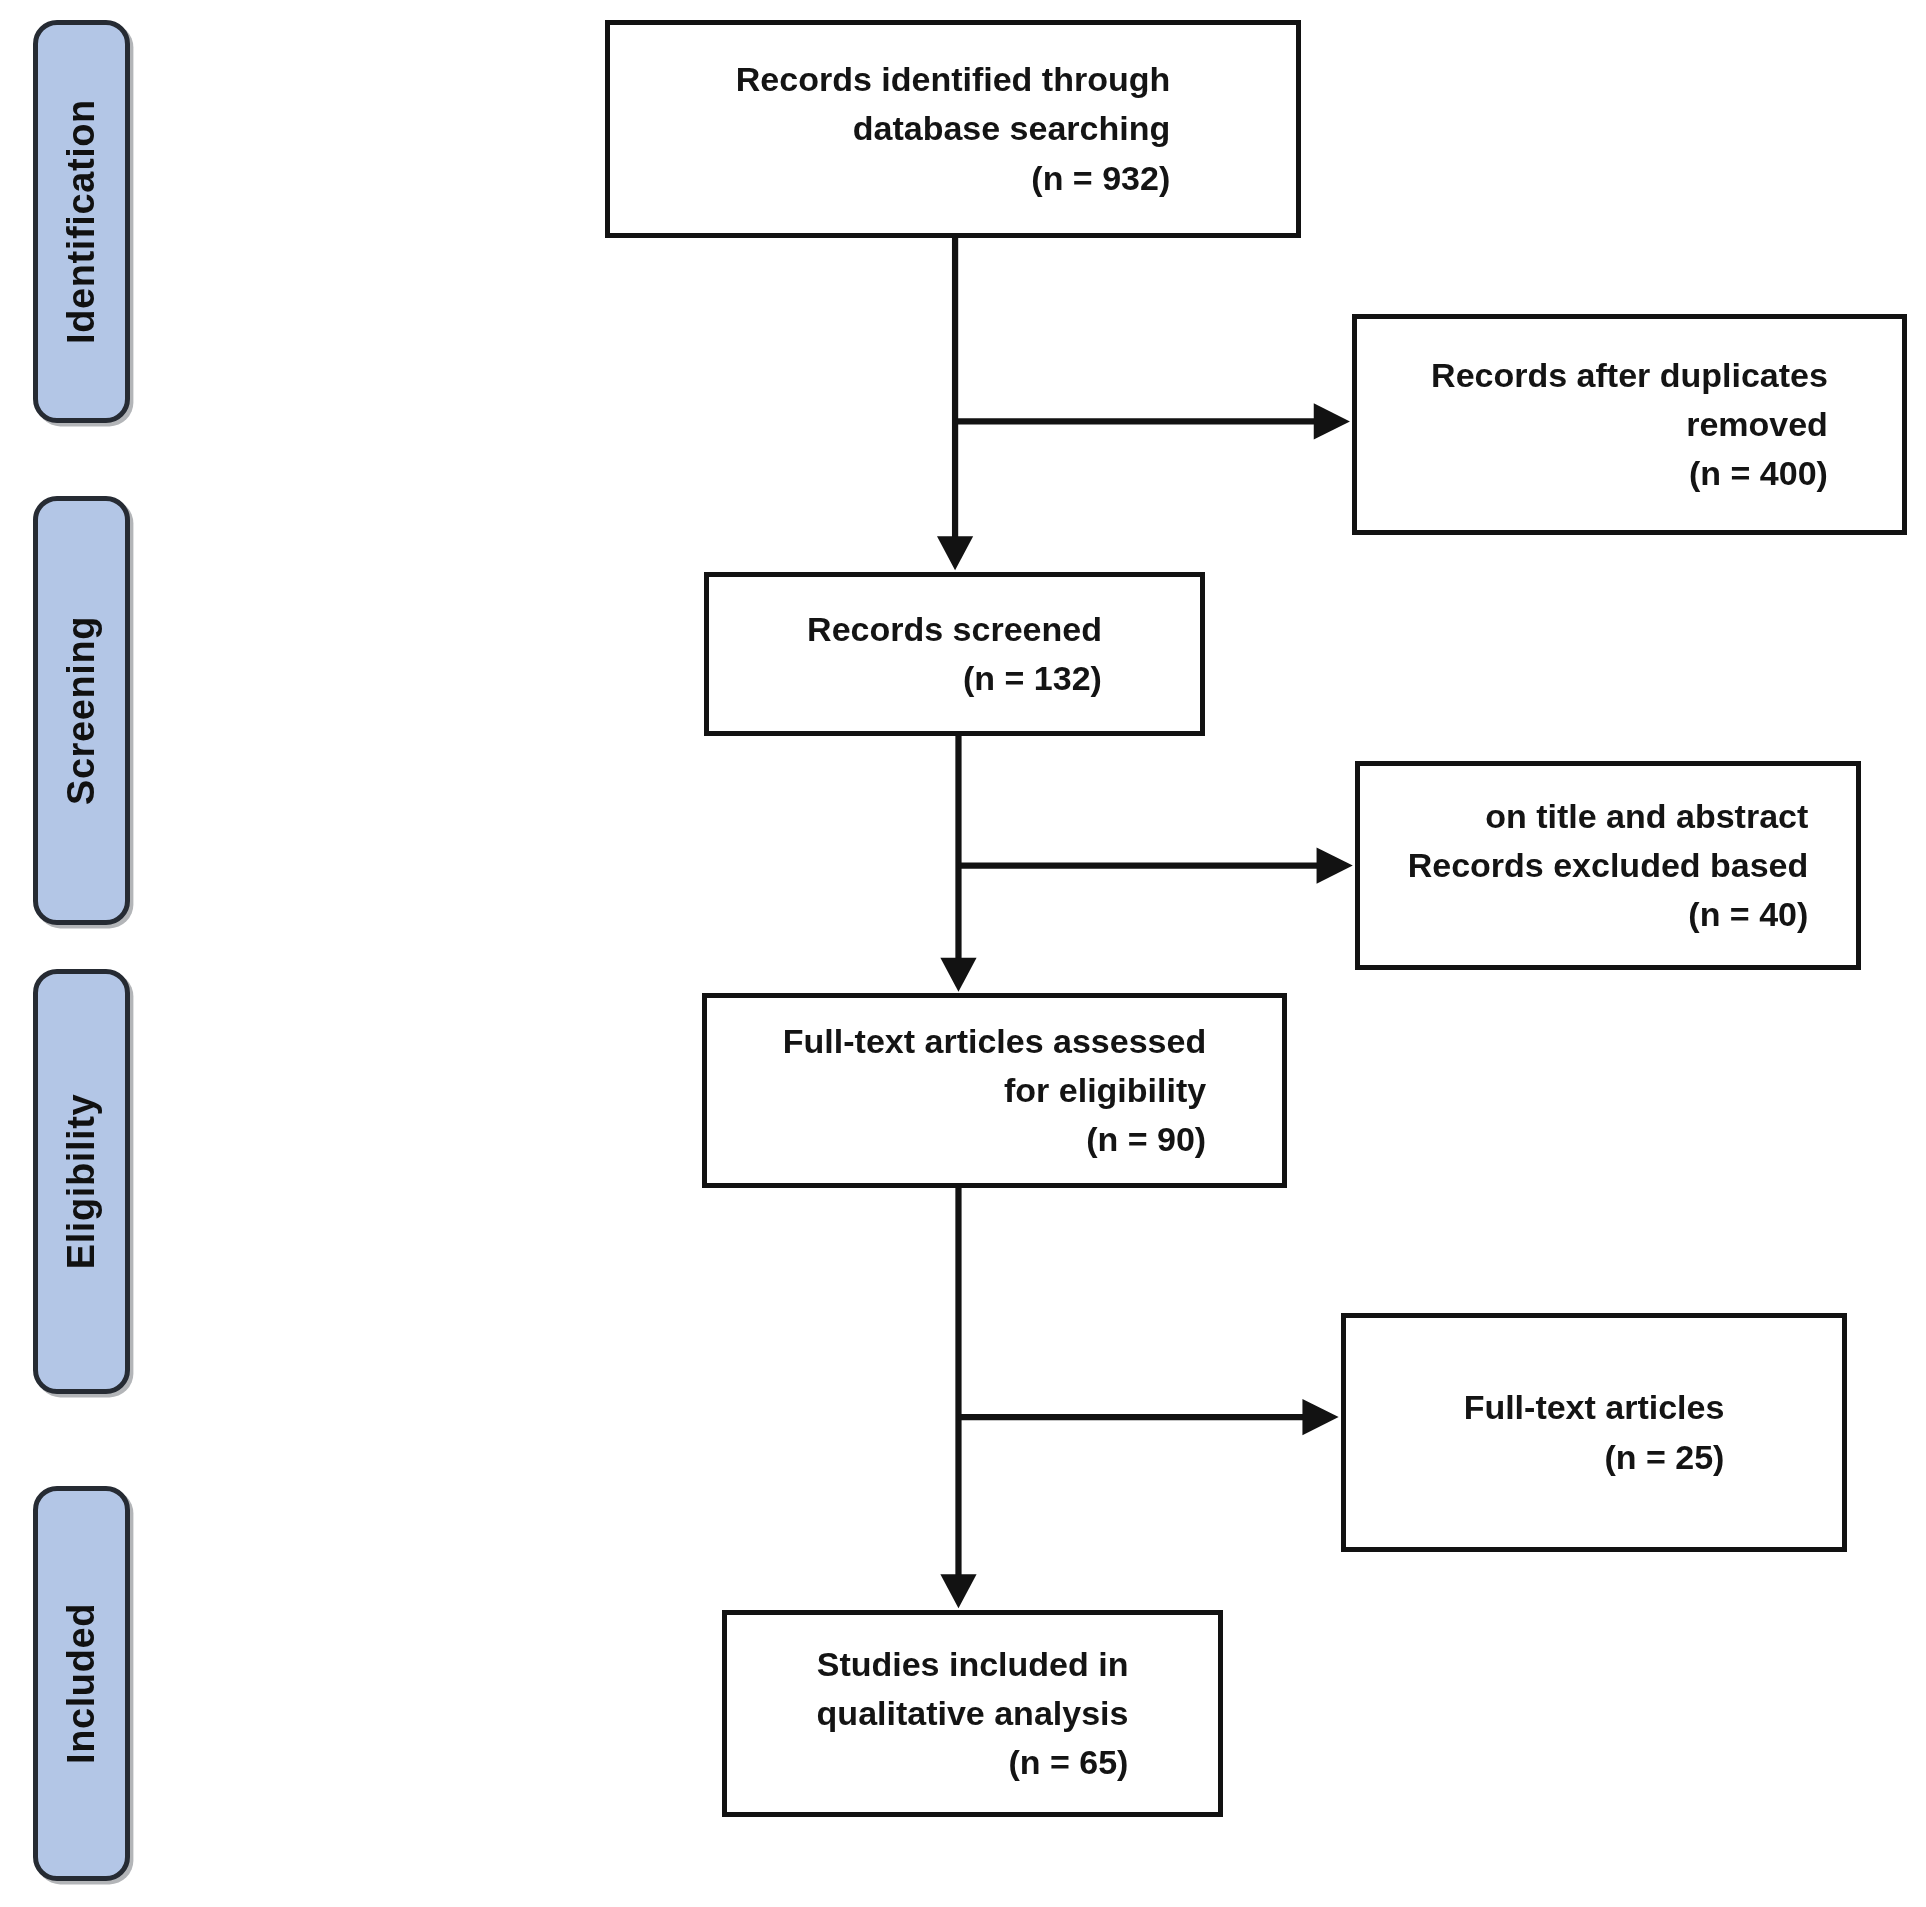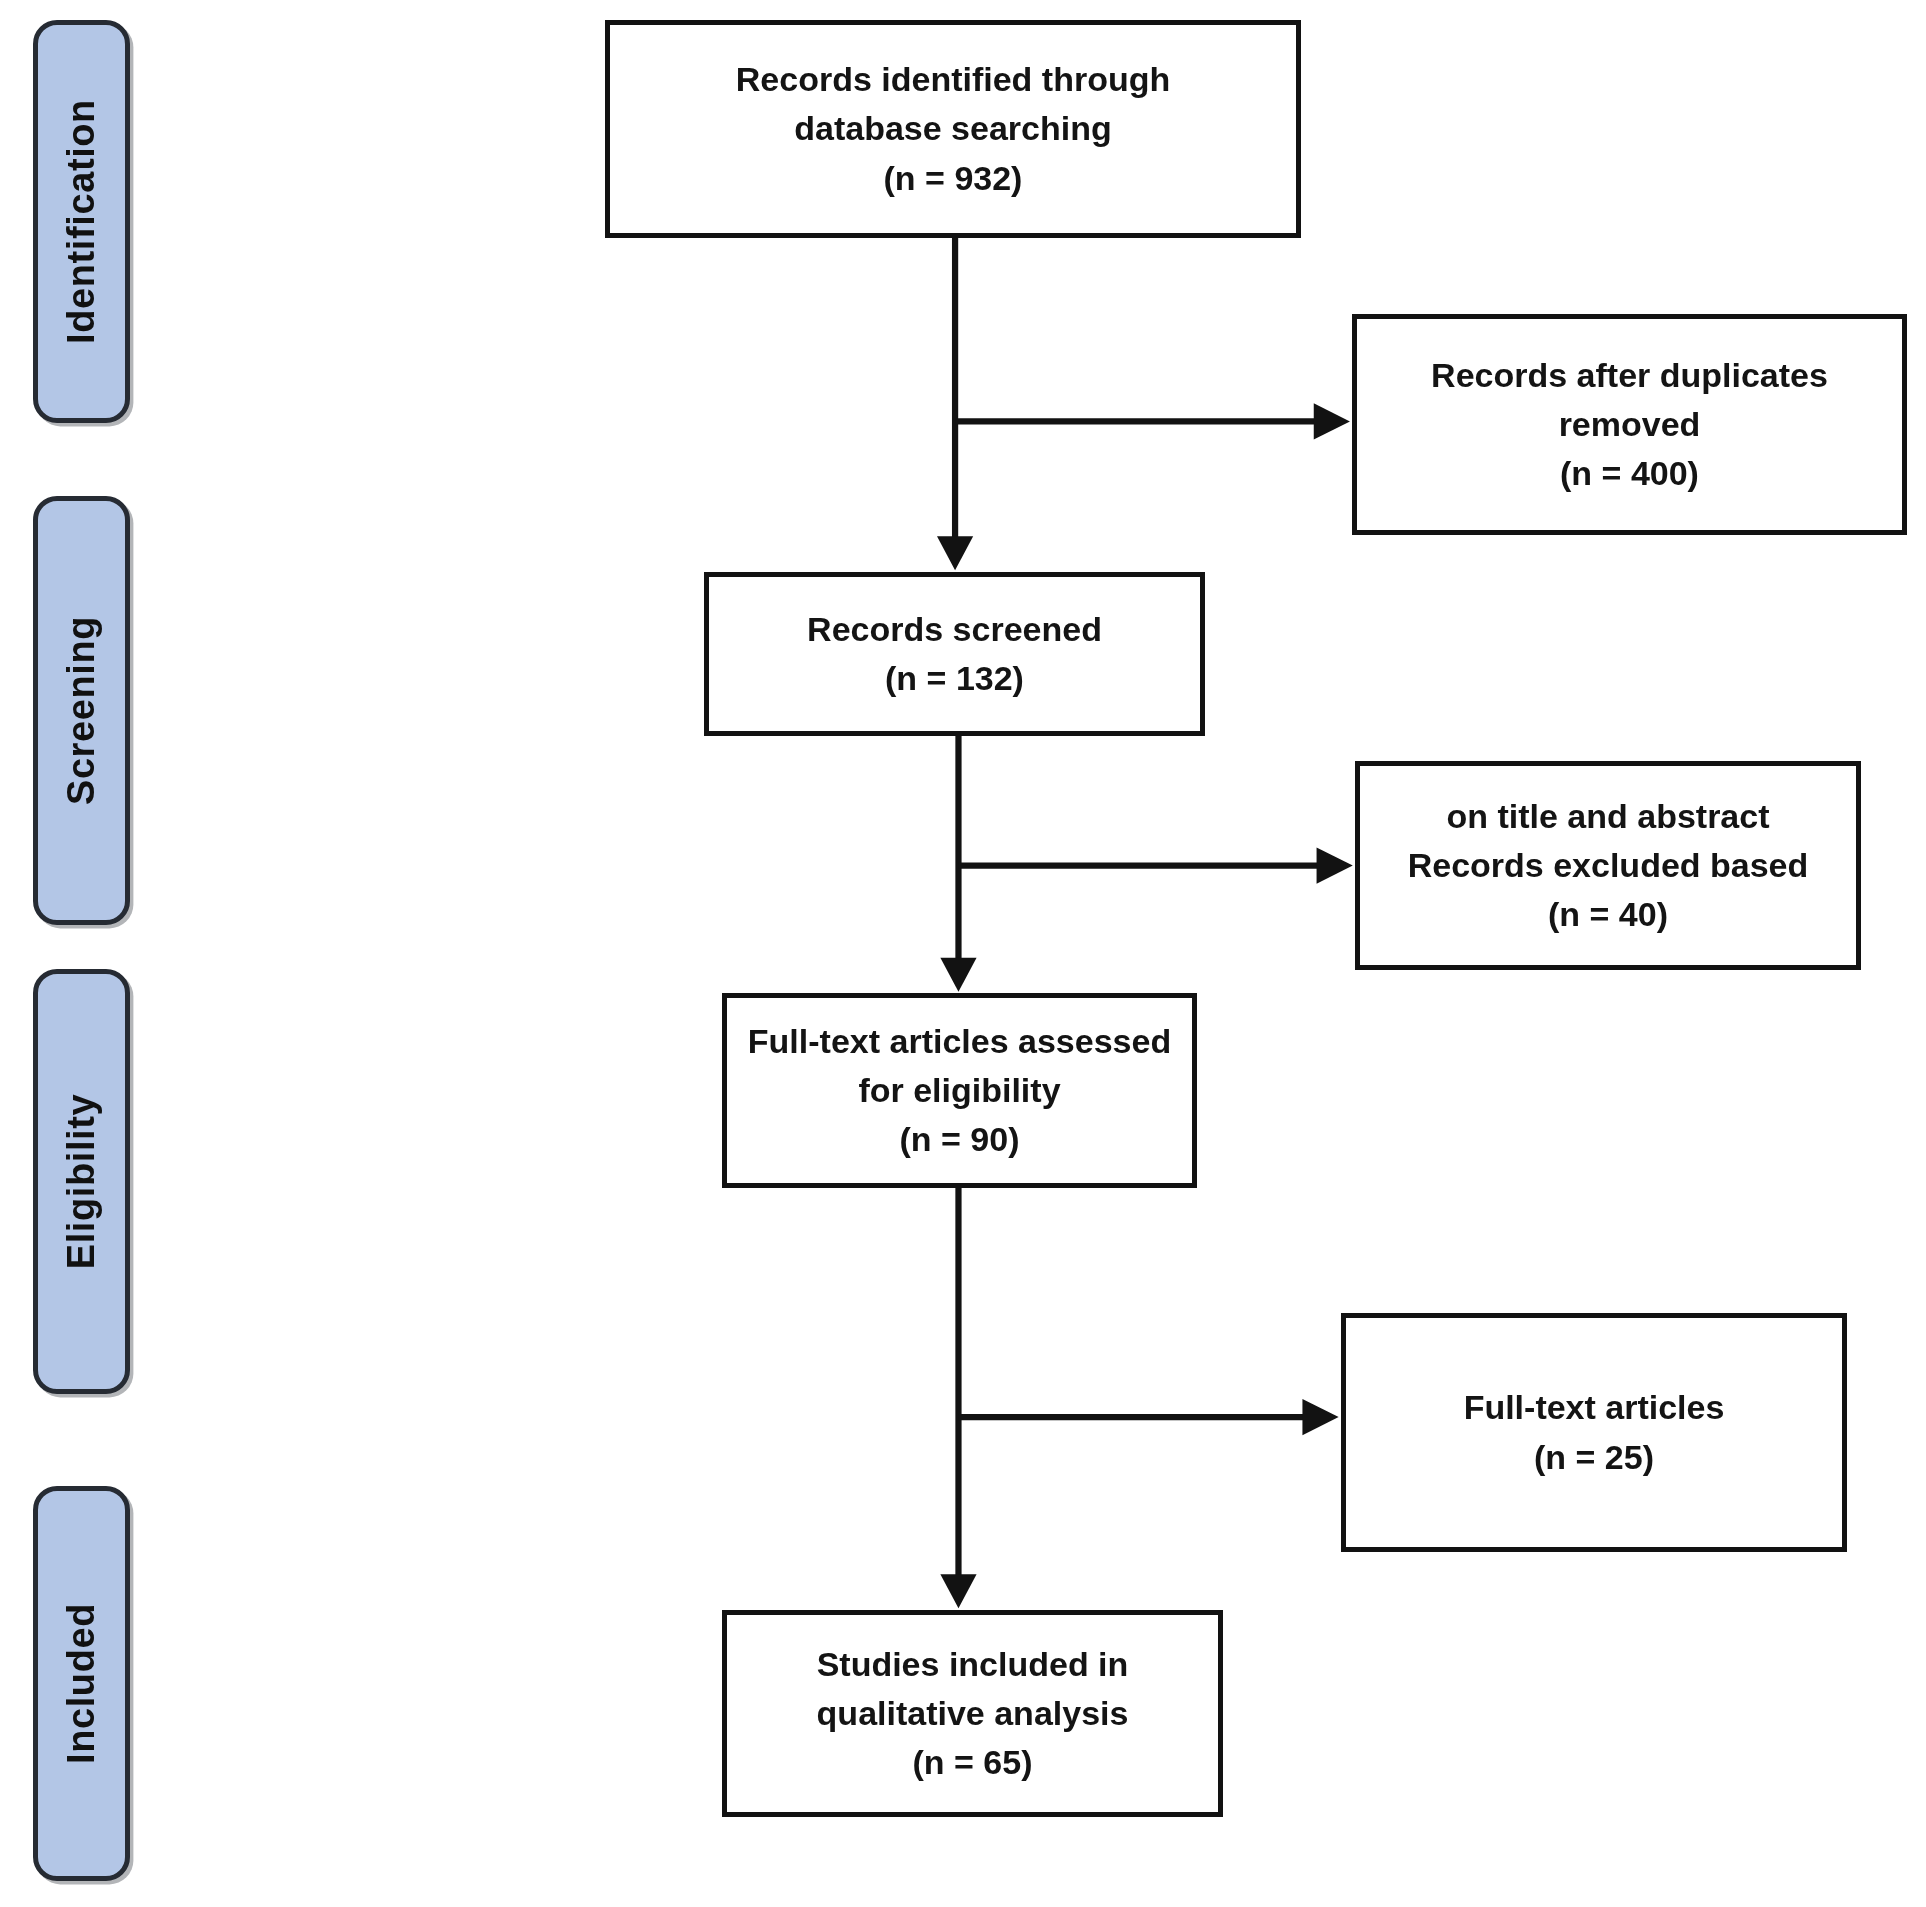--- a/index.html
+++ b/index.html
@@ -39,21 +39,21 @@
   
   .fbox {
     position: absolute;
     background: #ffffff;
     border: 5.1px solid #121212;
     box-sizing: border-box;
     display: flex;
     flex-direction: column;
     align-items: center;
     justify-content: center;
-    text-align: center;
+    text-align: right;
   }
   .fbox .box-lines div {
     font-size: 34px;
     font-weight: bold;
     line-height: 1.45;
     color: #141414;
     white-space: nowrap;
   }
   
   svg.arrows {
@@ -111,21 +111,21 @@
       </div>
   </div>
 
   <div class="fbox" style="left:704px; top:572px; width:501px; height:164px;">
     <div class="box-lines">
         <div>Records screened</div>
         <div>(n = 132)</div>
       </div>
   </div>
 
-  <div class="fbox" style="left:722px; top:993px; width:475px; height:195px;">
+  <div class="fbox" style="left:702px; top:993px; width:585px; height:195px;">
     <div class="box-lines">
         <div>Full-text articles assessed</div>
         <div>for eligibility</div>
         <div>(n = 90)</div>
       </div>
   </div>
 
   <div class="fbox" style="left:702px; top:1610px; width:501px; height:207px;margin-left:20px;">
     <div class="box-lines">
         <div>Studies included in</div>

